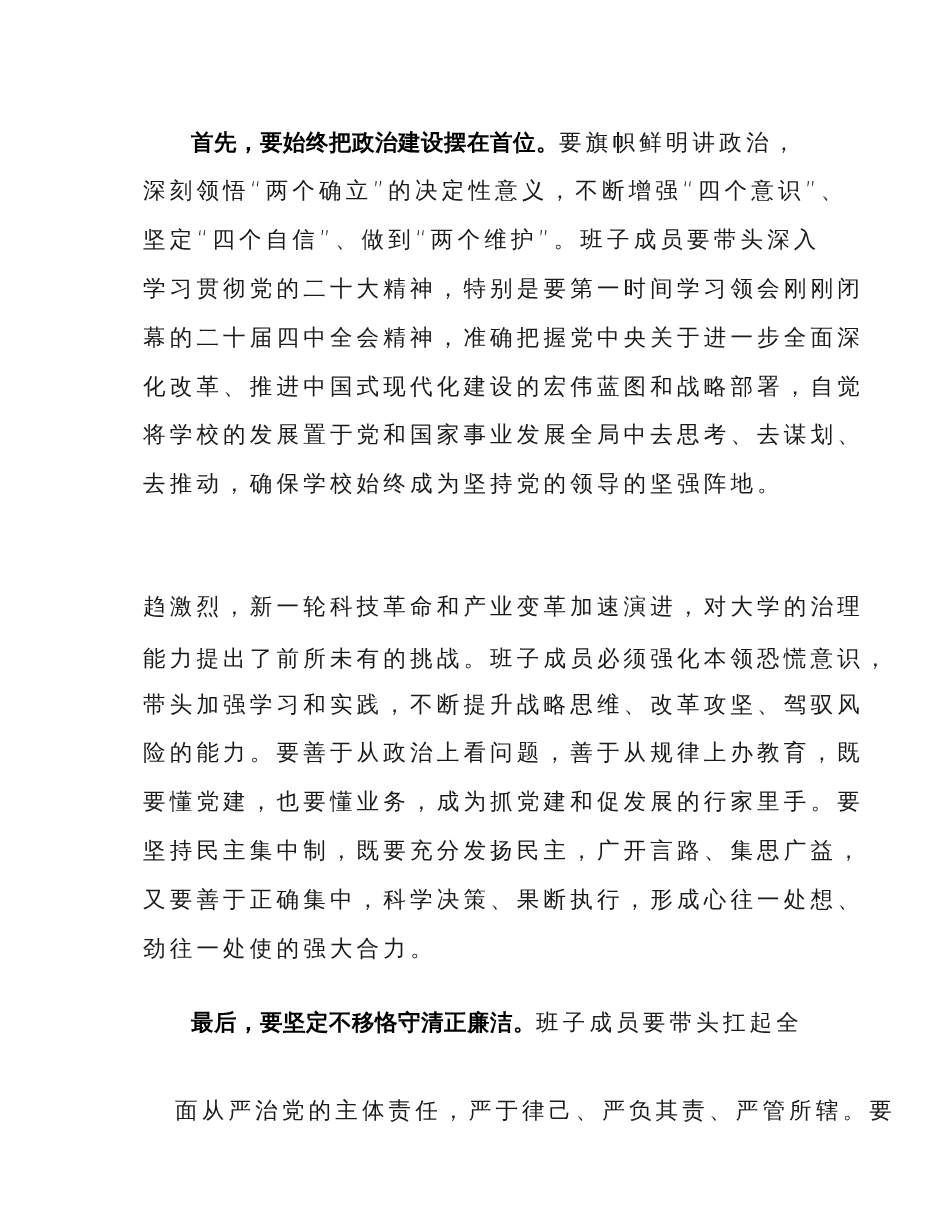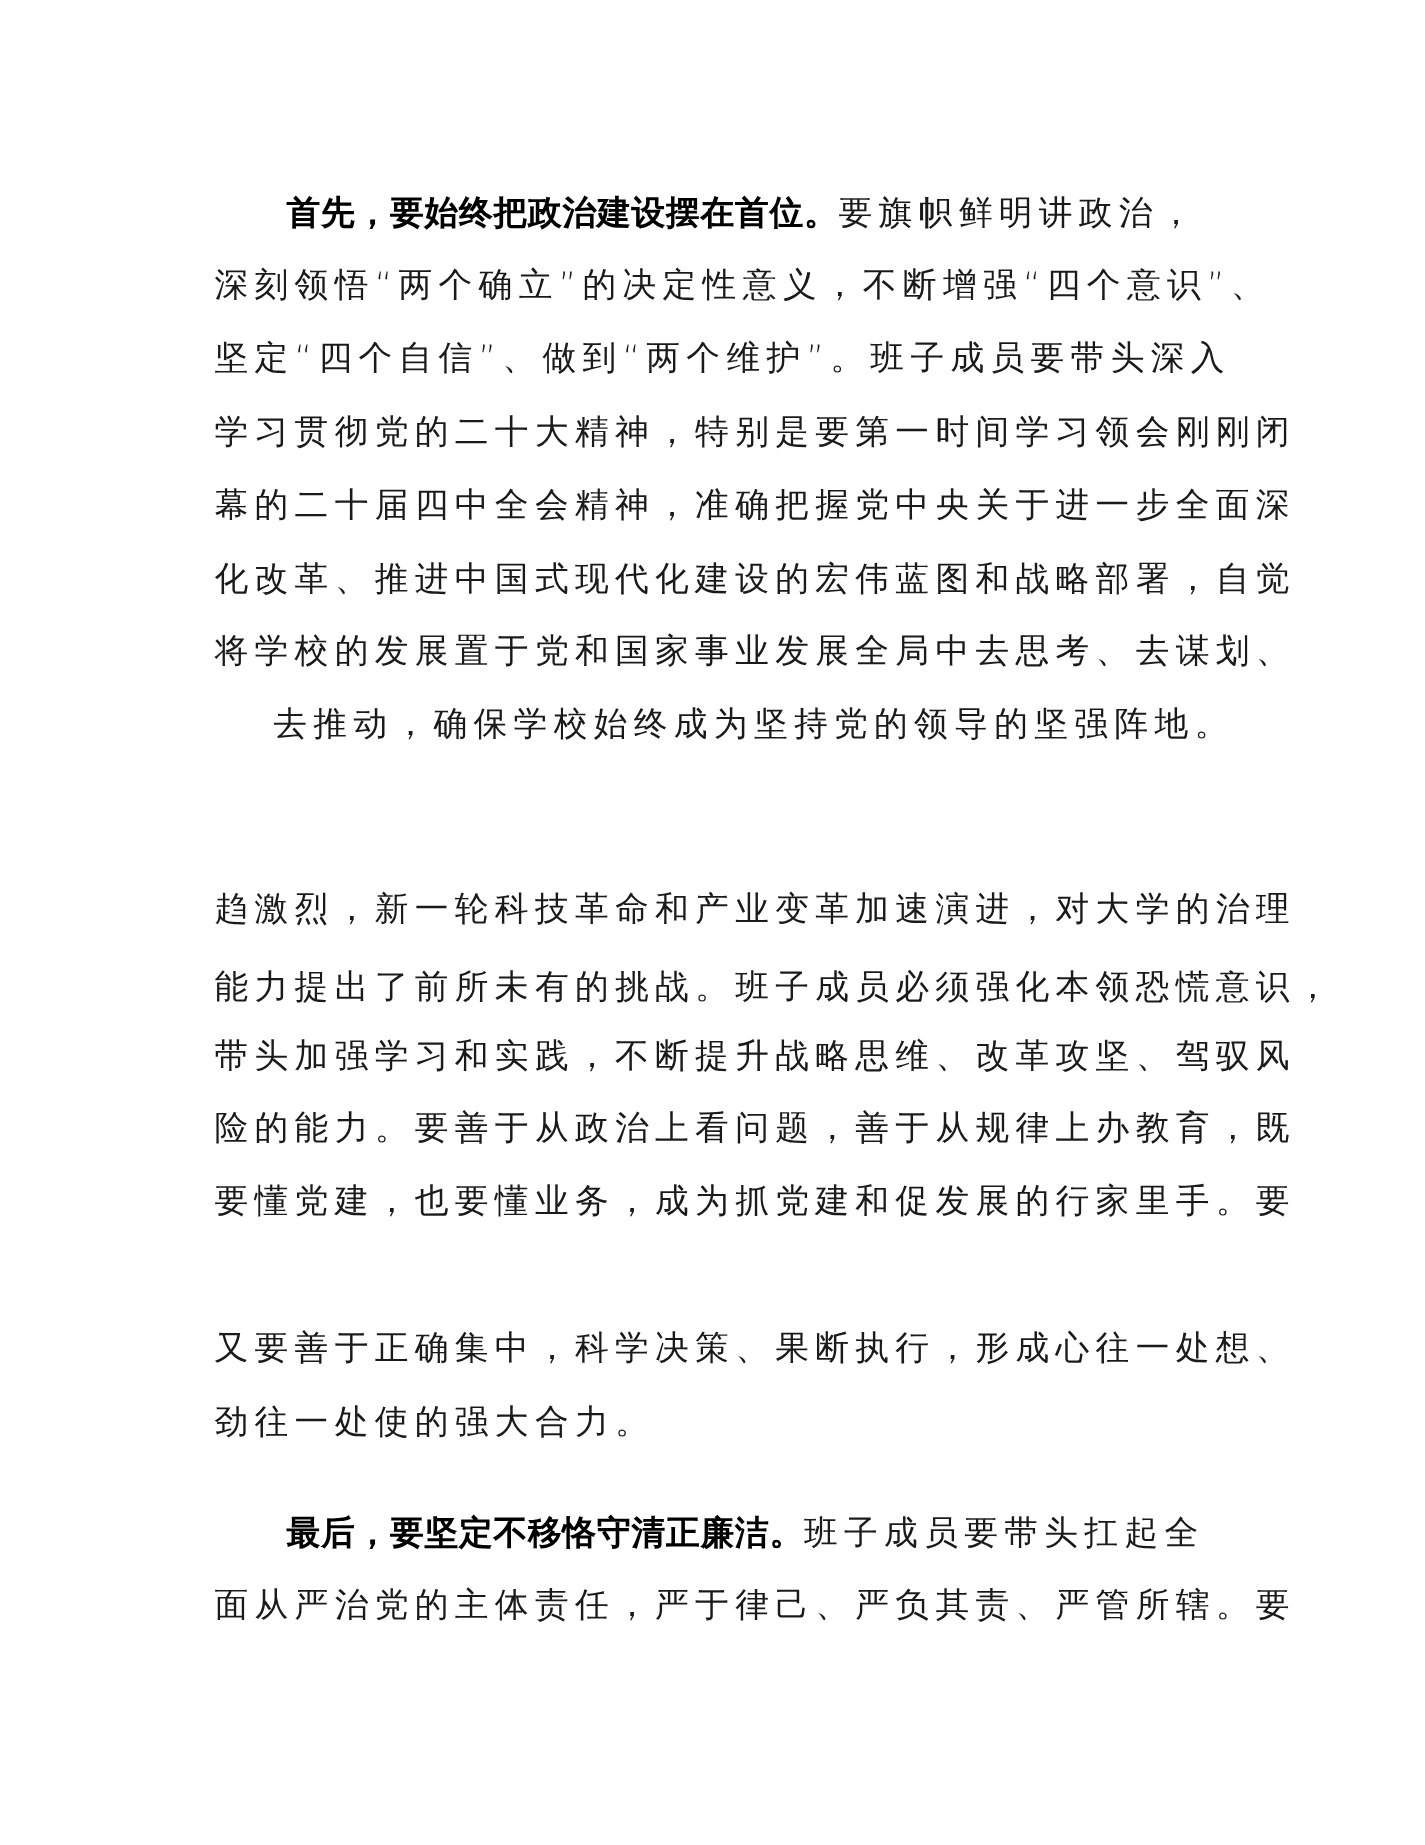--- a/index.html
+++ b/index.html
@@ -61,46 +61,49 @@
   </div>
   <div class="line" style="top:317px;">
     <span>幕的二十届四中全会精神，准确把握党中央关于进一步全面深</span>
   </div>
   <div class="line" style="top:366px;">
     <span>化改革、推进中国式现代化建设的宏伟蓝图和战略部署，自觉</span>
   </div>
   <div class="line" style="top:414px;">
     <span>将学校的发展置于党和国家事业发展全局中去思考、去谋划、</span>
   </div>
-  <div class="line" style="top:463px;text-align:right;">
+  <div class="line" style="top:463px;">
     <span>去推动，确保学校始终成为坚持党的领导的坚强阵地。</span>
   </div>
 
   <div class="line" style="top:586px;">
     <span>趋激烈，新一轮科技革命和产业变革加速演进，对大学的治理</span>
   </div>
   <div class="line" style="top:638px;">
     <span>能力提出了前所未有的挑战。班子成员必须强化本领恐慌意识，</span>
   </div>
   <div class="line" style="top:684px;">
     <span>带头加强学习和实践，不断提升战略思维、改革攻坚、驾驭风</span>
   </div>
   <div class="line" style="top:732px;">
     <span>险的能力。要善于从政治上看问题，善于从规律上办教育，既</span>
   </div>
   <div class="line" style="top:781px;">
     <span>要懂党建，也要懂业务，成为抓党建和促发展的行家里手。要</span>
   </div>
+  <div class="line" style="top:830px;">
+    <span>坚持民主集中制，既要充分发扬民主，广开言路、集思广益，</span>
+  </div>
   <div class="line" style="top:879px;">
     <span>又要善于正确集中，科学决策、果断执行，形成心往一处想、</span>
   </div>
   <div class="line" style="top:928px;">
     <span>劲往一处使的强大合力。</span>
   </div>
 
   <div class="line first" style="top:1002px;">
     <span class="bold">最后，要坚定不移恪守清正廉洁。</span><span class="normal">班子成员要带头扛起全</span>
   </div>
-  <div class="line" style="top:1050px;">
+  <div class="line" style="top:1090px;margin-left:32px;">
     <span>面从严治党的主体责任，严于律己、严负其责、严管所辖。要</span>
   </div>
 
 </div>
 
 </body></html>

